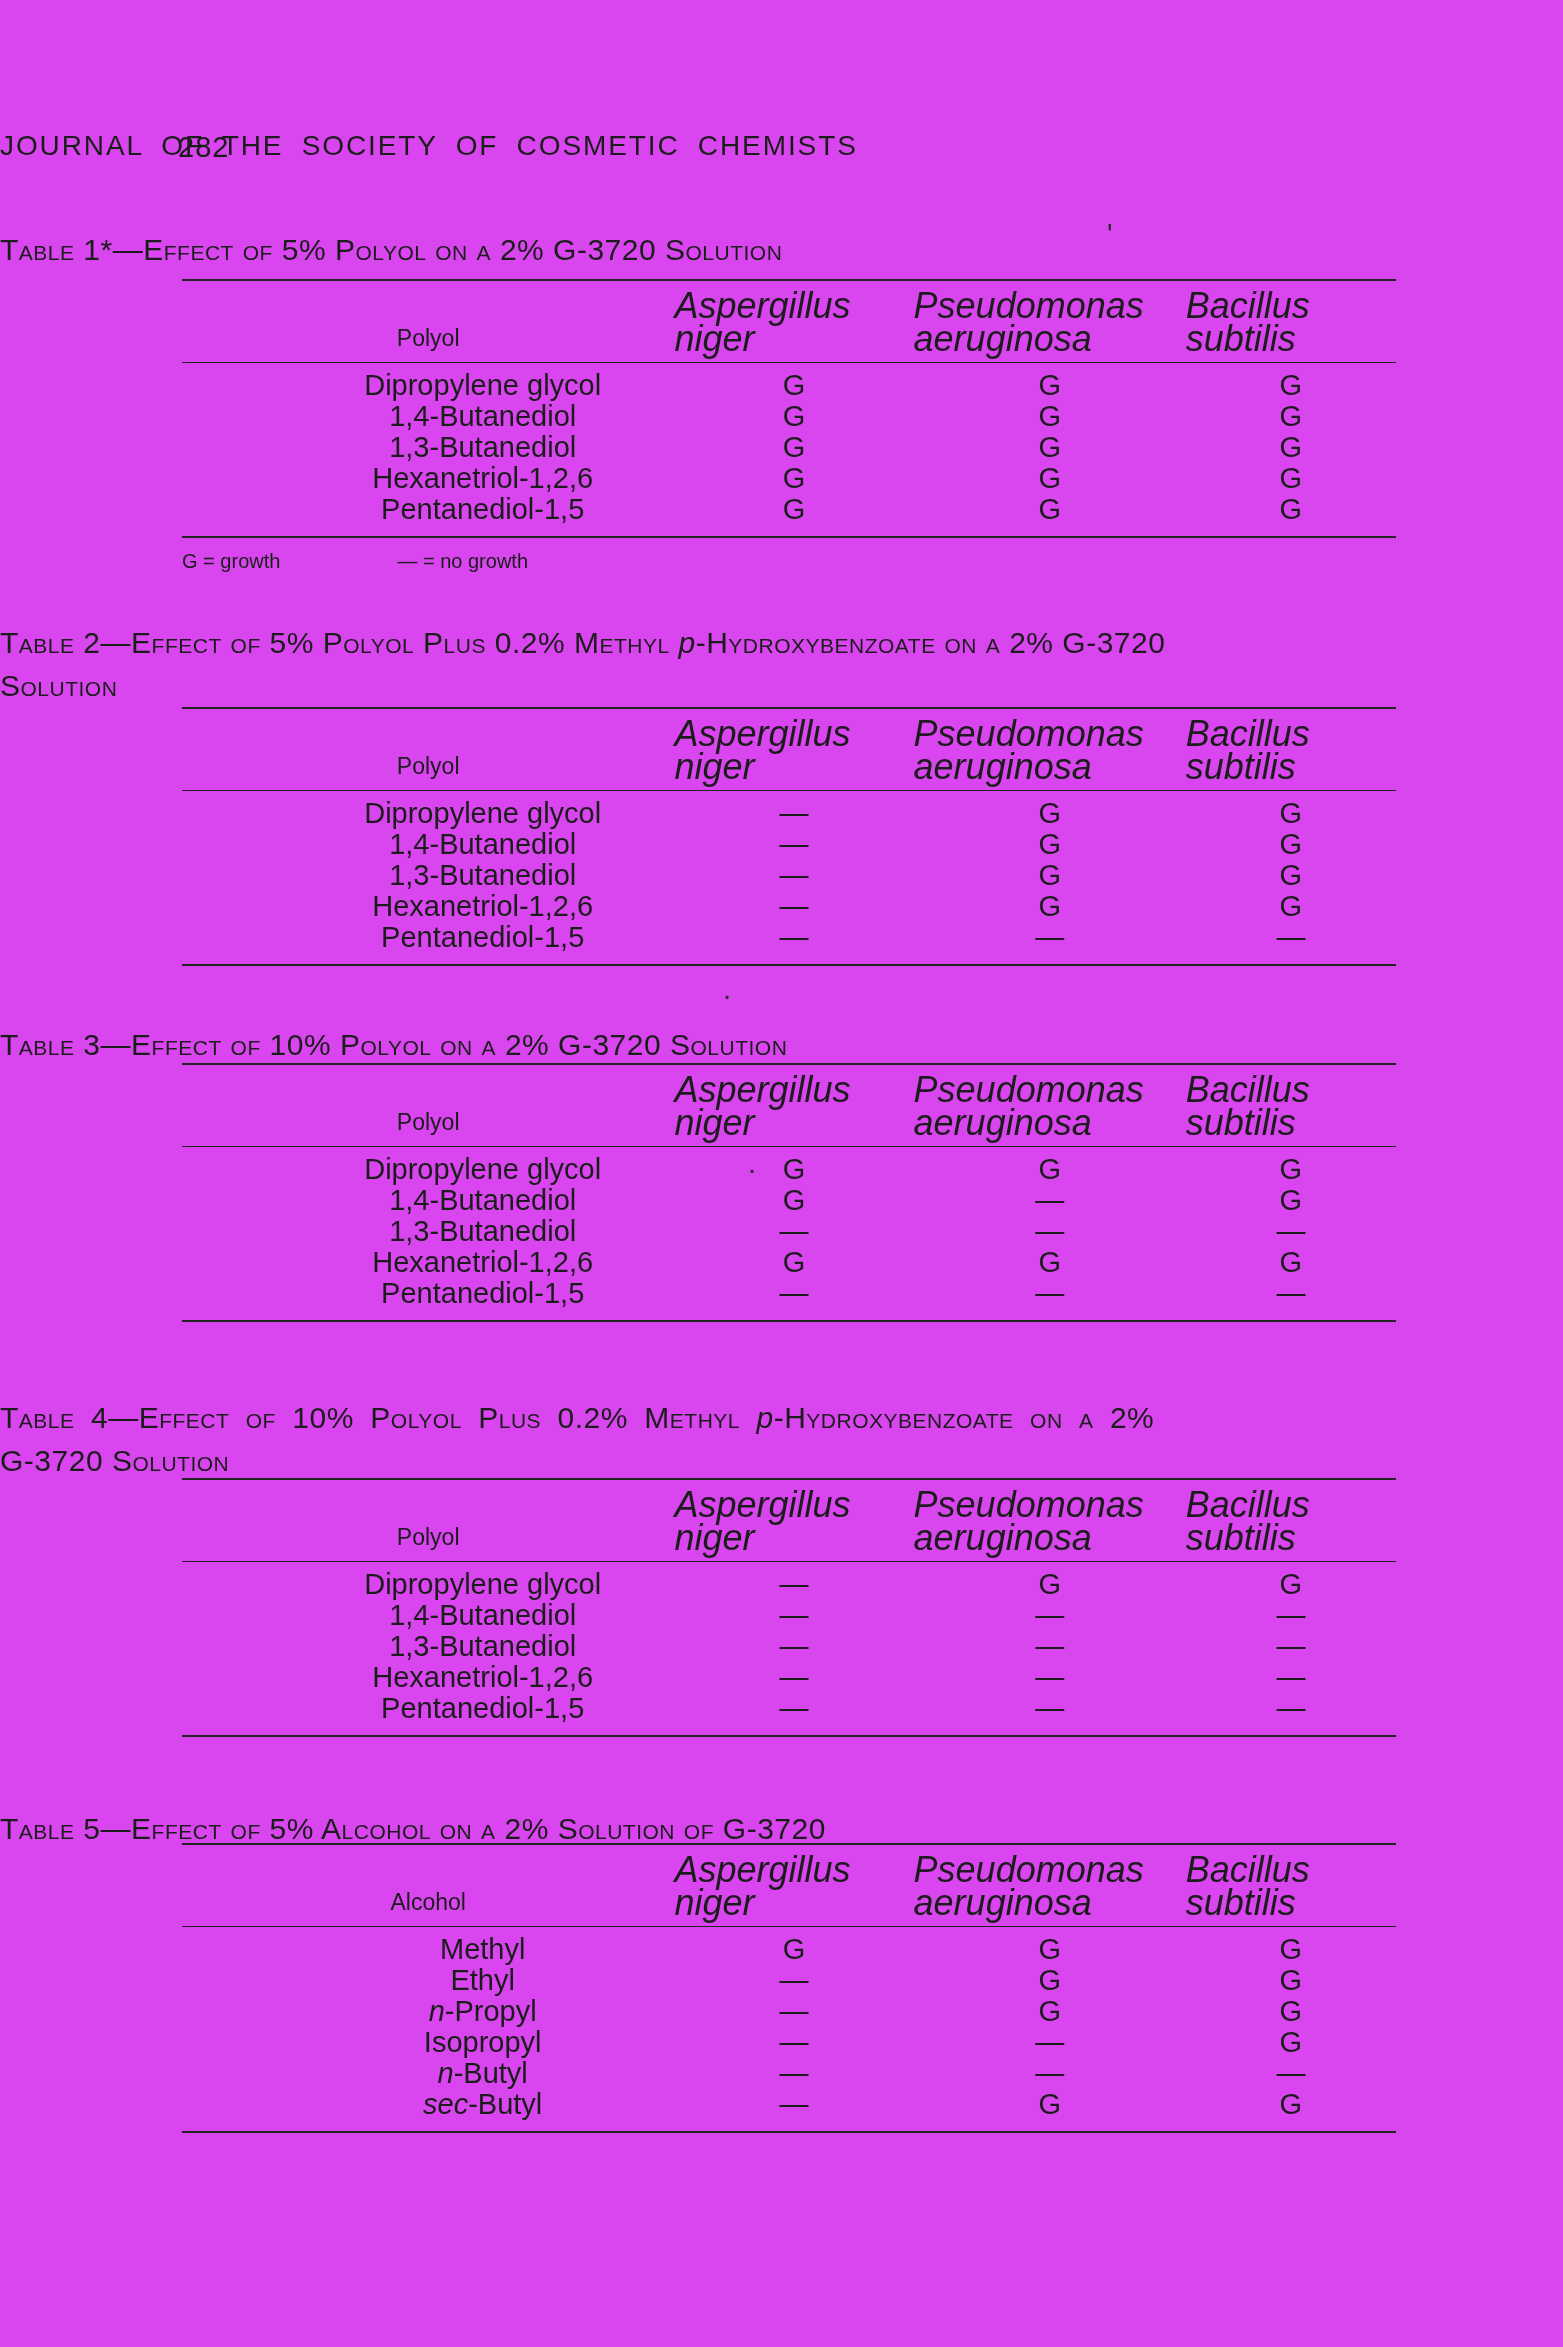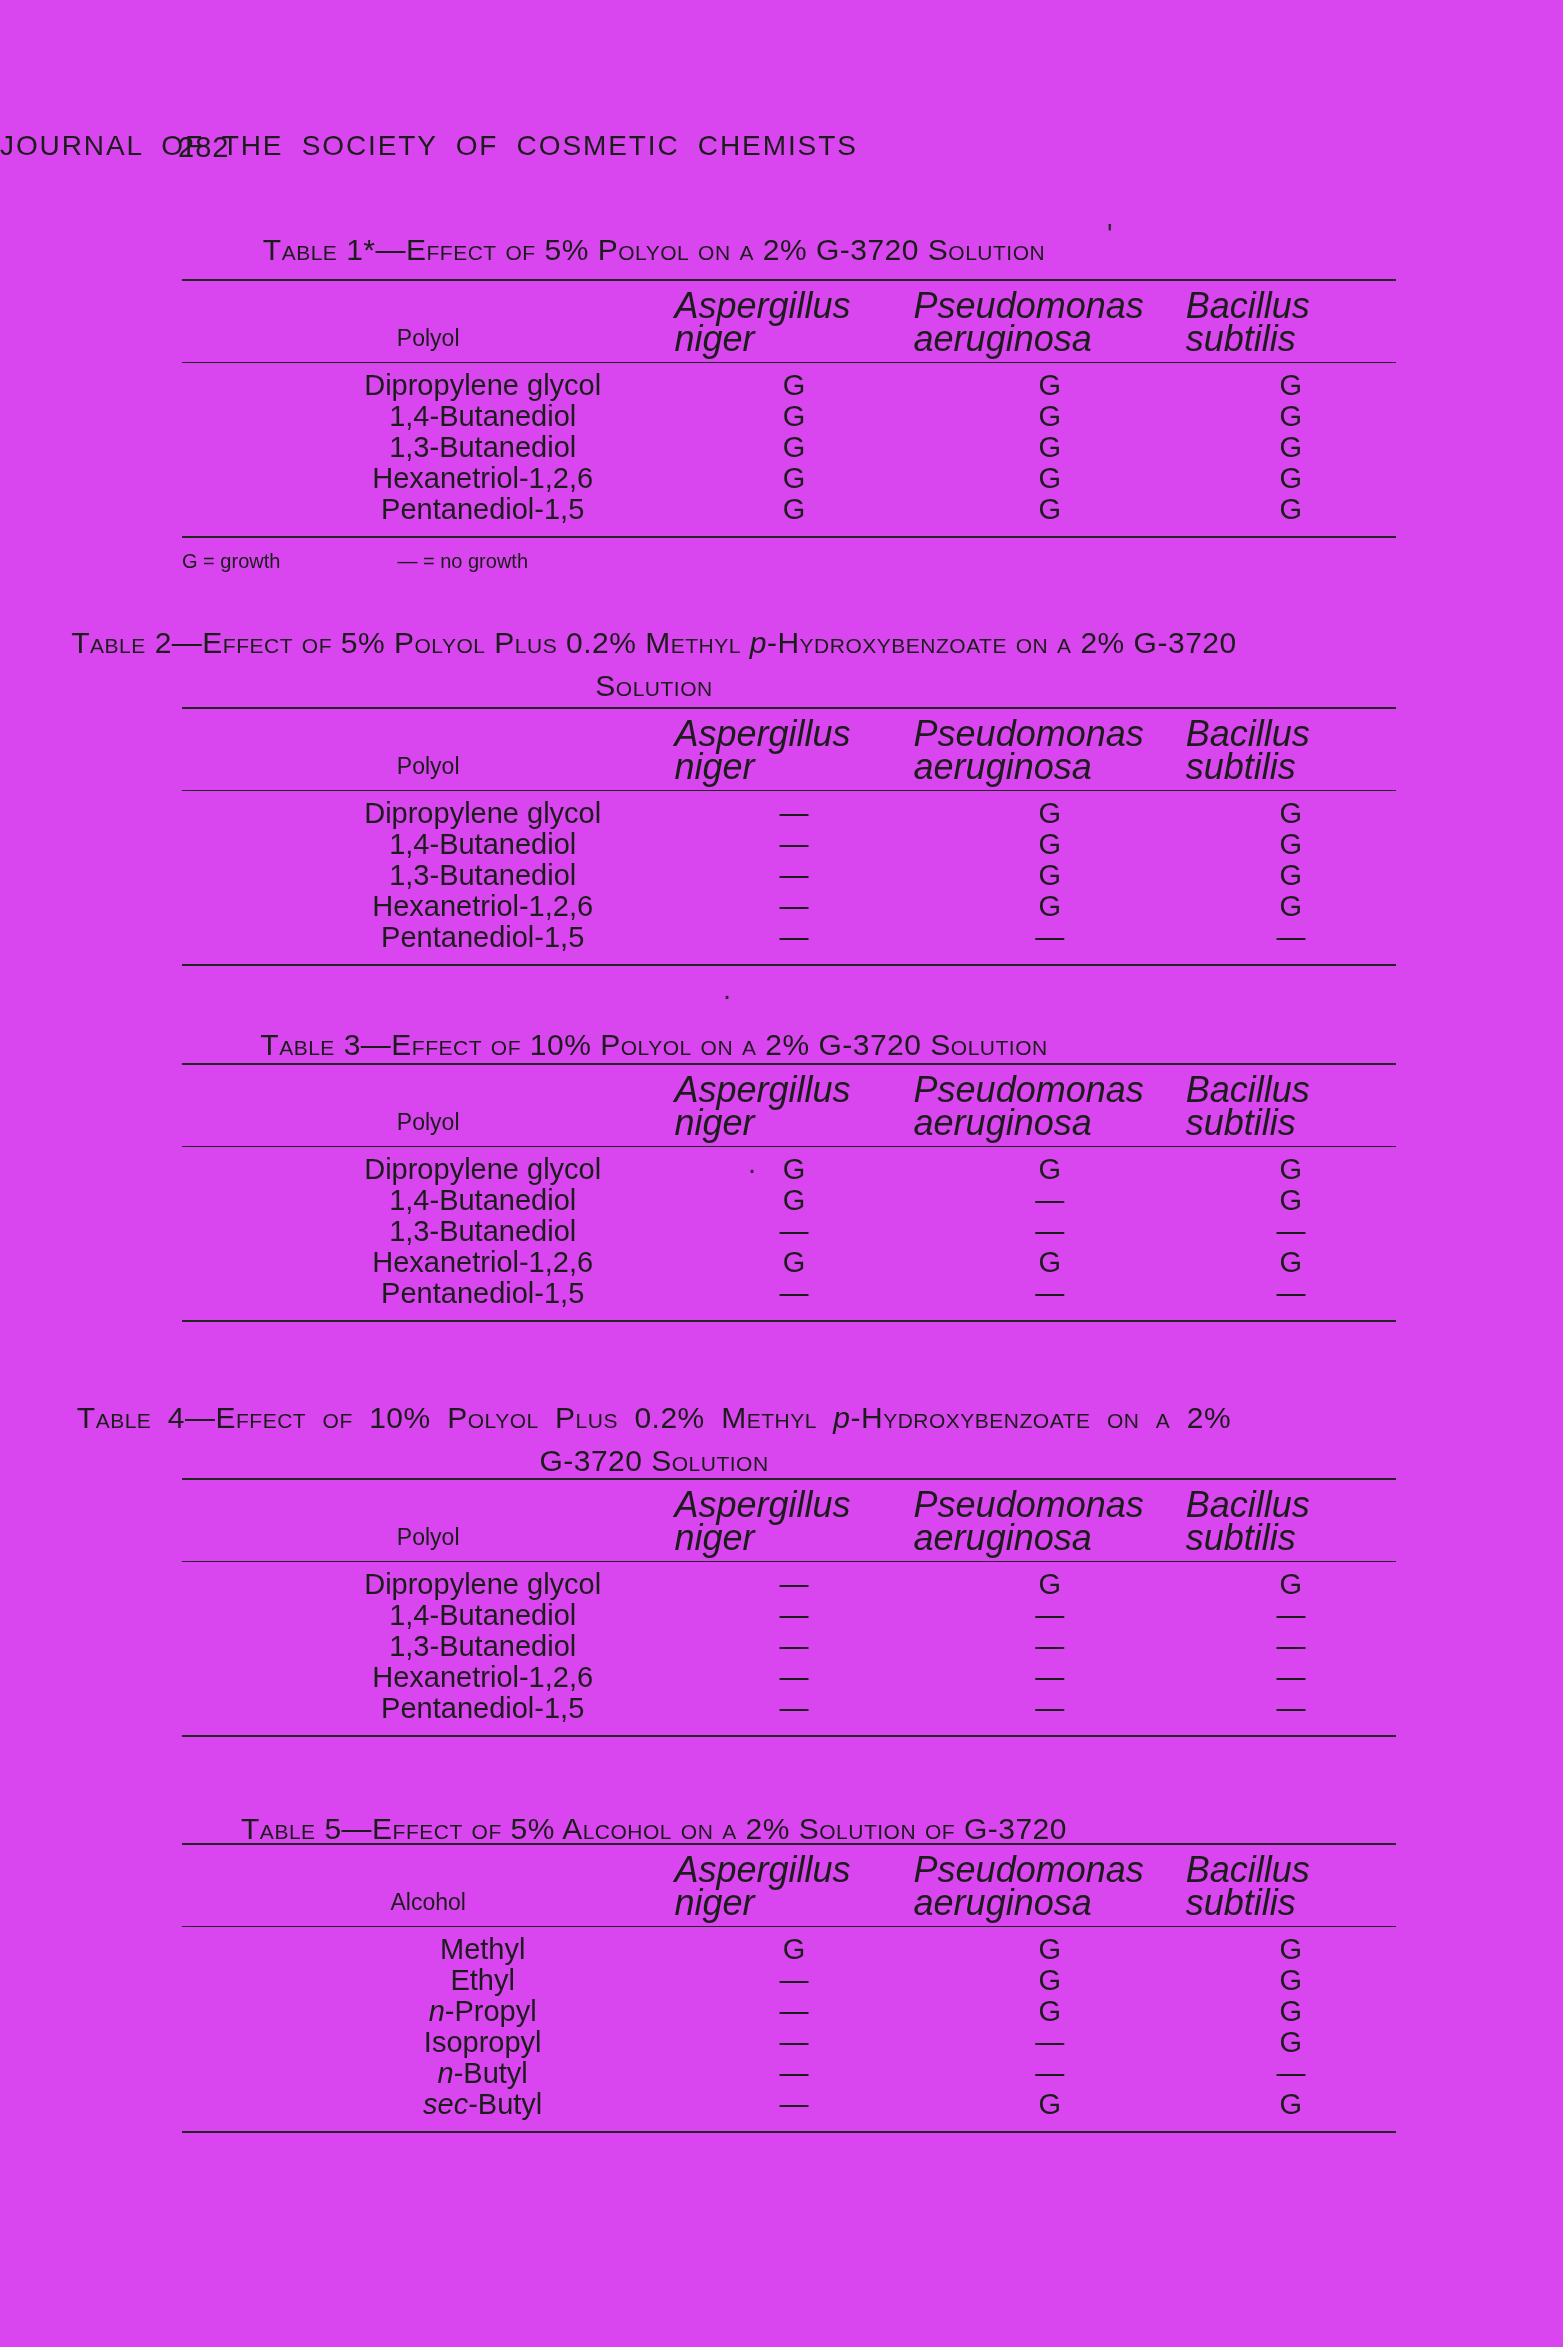--- a/index.html
+++ b/index.html
@@ -13,25 +13,24 @@
   }
 
   
   header { position:absolute; top:130px; left:0; width:1564px; }
   .page-num { position:absolute; left:178px; top:1px; font-size:29px; letter-spacing:1px; }
   .journal-title { text-align:left; font-size:28px; letter-spacing:1.9px; word-spacing:8.6px; }
 
   
   .tbl-title {
     position:absolute; left:0; width:1292px;
-    text-align:center;
+    text-align:left;
     font-variant:small-caps;
     font-size:30px; line-height:43px;
     letter-spacing:0.5px;
-    padding-left:8px;
   }
   .tbl-title .it { font-style:italic; font-variant:normal; }
   .wide { word-spacing:7.6px; }
 
   
   table.grid {
     position:absolute; left:182px; width:1214px;
     border-collapse:collapse; table-layout:fixed;
     border-top:2.9px solid #242424;
     border-bottom:2.9px solid #242424;

